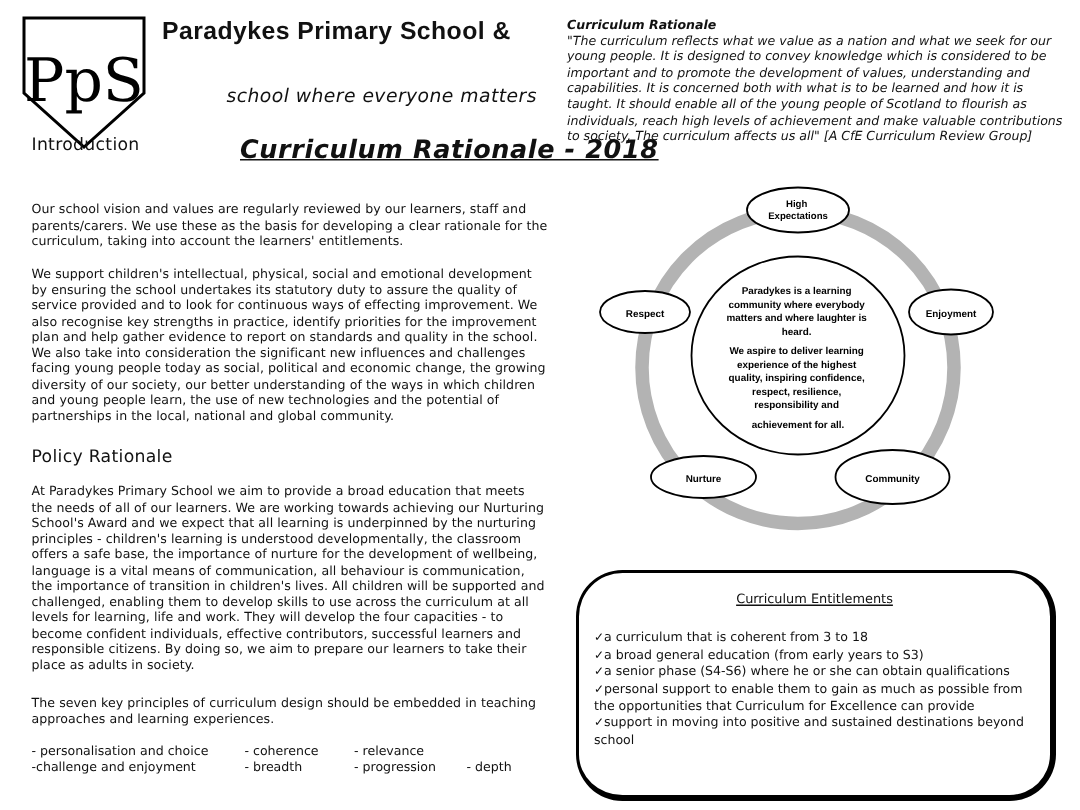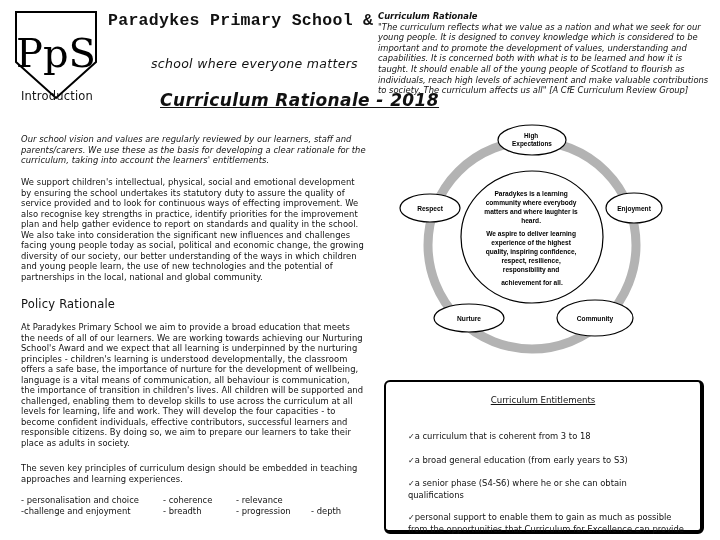--- a/index.html
+++ b/index.html
@@ -4,62 +4,62 @@
   <style>
     html, body { margin: 0; padding: 0; }
     body {
       width: 720px; height: 540px; background: #ffffff; position: relative; overflow: hidden;
       font-family: "DejaVu Sans", sans-serif; color: #111;
     }
     .abs { position: absolute; }
     #logo { left: 14px; top: 10px; width: 84px; height: 90px; }
     .school-title {
       left: 108px; top: 11px; width: 275px;
-      font-family: Liberation Mono, monospace; font-weight: bold; font-size: 16.5px; line-height: 20px;
+      font-family: Liberation Sans, sans-serif; font-weight: bold; font-size: 16.5px; line-height: 20px;
       letter-spacing: 0.3px;
     }
     .school-title .tilde { font-weight: normal; font-size: 13px; font-style: italic; }
     .tagline { left: 108px; top: 56px; font-size: 12.5px; font-style: italic; letter-spacing: 0.3px; margin-left: 43px; }
     .doc-title {
       left: 128px; top: 90px; font-size: 17px; font-weight: bold; font-style: italic; text-decoration: underline;
       letter-spacing: 0.4px;
       margin-left: 32px;
     }
     .section-heading { font-size: 11.5px; letter-spacing: 0.2px; }
     #intro-heading { left: 21px; top: 89px; }
     #policy-heading { left: 21px; top: 297px; }
     .para {
       font-size: 8.4px; line-height: 10.5px; width: 345px; letter-spacing: 0.05px;
     }
-    #intro-p1 { left: 21px; top: 134px; font-style: italic; }
+    #intro-p1 { left: 21px; top: 134px; }
     #intro-p2 { left: 21px; top: 177px; }
     #policy-p1 { left: 21px; top: 322px; }
     #policy-p2 { left: 21px; top: 463px; }
     .principles { left: 21px; top: 495px; font-size: 8.4px; line-height: 10.5px; width: 350px; }
     .principles .row { display: flex; }
     .principles .c1 { width: 142px; }
     .principles .c2 { width: 73px; }
     .principles .c3 { width: 75px; }
 
     .quote-block { left: 378px; top: 11px; width: 335px; font-size: 8.4px; line-height: 10.6px; font-style: italic; }
     .quote-block .qh { font-weight: bold; }
 
     #diagram { left: 390px; top: 115px; width: 320px; height: 260px; }
 
     #entitlements-box {
       left: 384px; top: 380px; width: 314px; height: 148px;
       border: 2px solid #000; border-right-width: 4px; border-bottom-width: 4px;
-      border-radius: 6px; box-sizing: content-box;
+      border-radius: 31px; box-sizing: content-box;
     }
     .ent-title {
       position: absolute; left: 0; right: 0; top: 13px; text-align: center;
       font-size: 8.6px; text-decoration: underline;
     }
     .ent-list { position: absolute; left: 10px; top: 37px; width: 300px; margin: 0; padding: 0; list-style: none; font-size: 8.4px; line-height: 10.6px; }
-    .ent-list li { margin: 12px; padding: 0; }
+    .ent-list li { margin: 0; padding: 0; }
     .tick { font-size: 8px; }
   </style>
 </head>
 <body>
 
 <svg id="logo" class="abs" viewBox="0 0 84 90">
   <path d="M2 2 H82 V52 L42 88 L2 52 Z" fill="#fff" stroke="#000" stroke-width="2"></path>
   <text x="42" y="57" text-anchor="middle" font-family="DejaVu Serif, serif" font-size="40" fill="#000">PpS</text>
 </svg>
 

